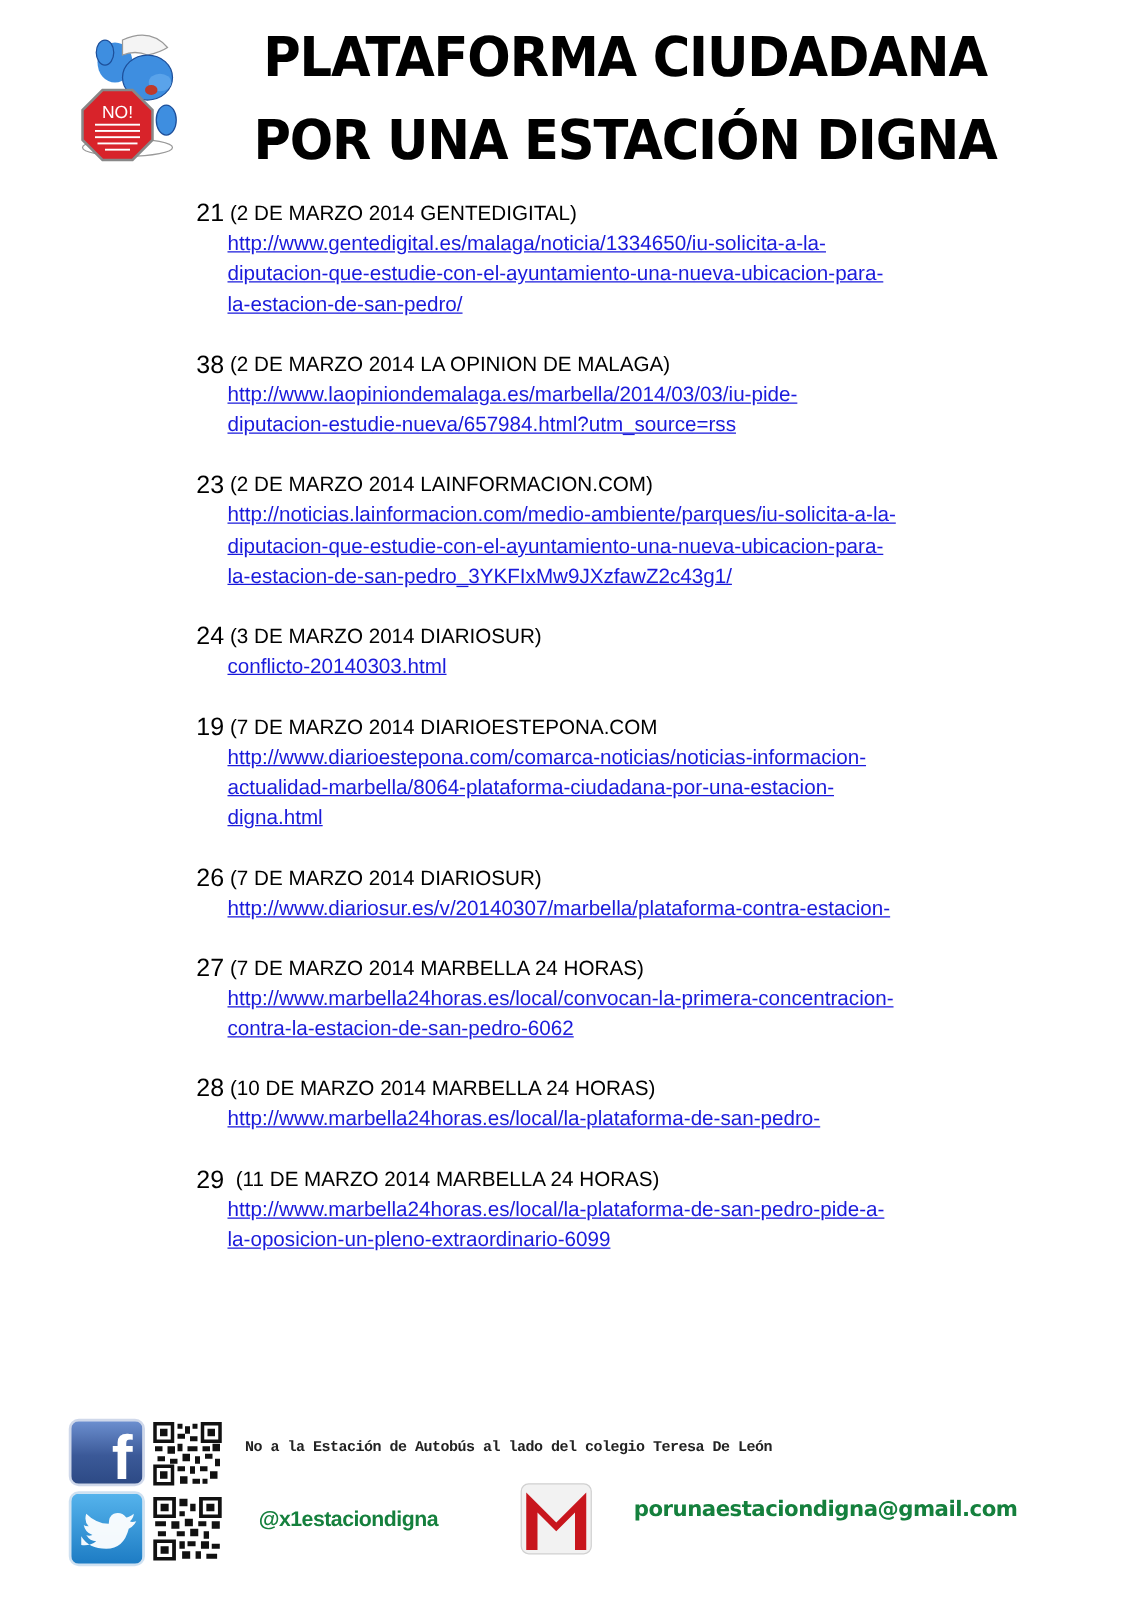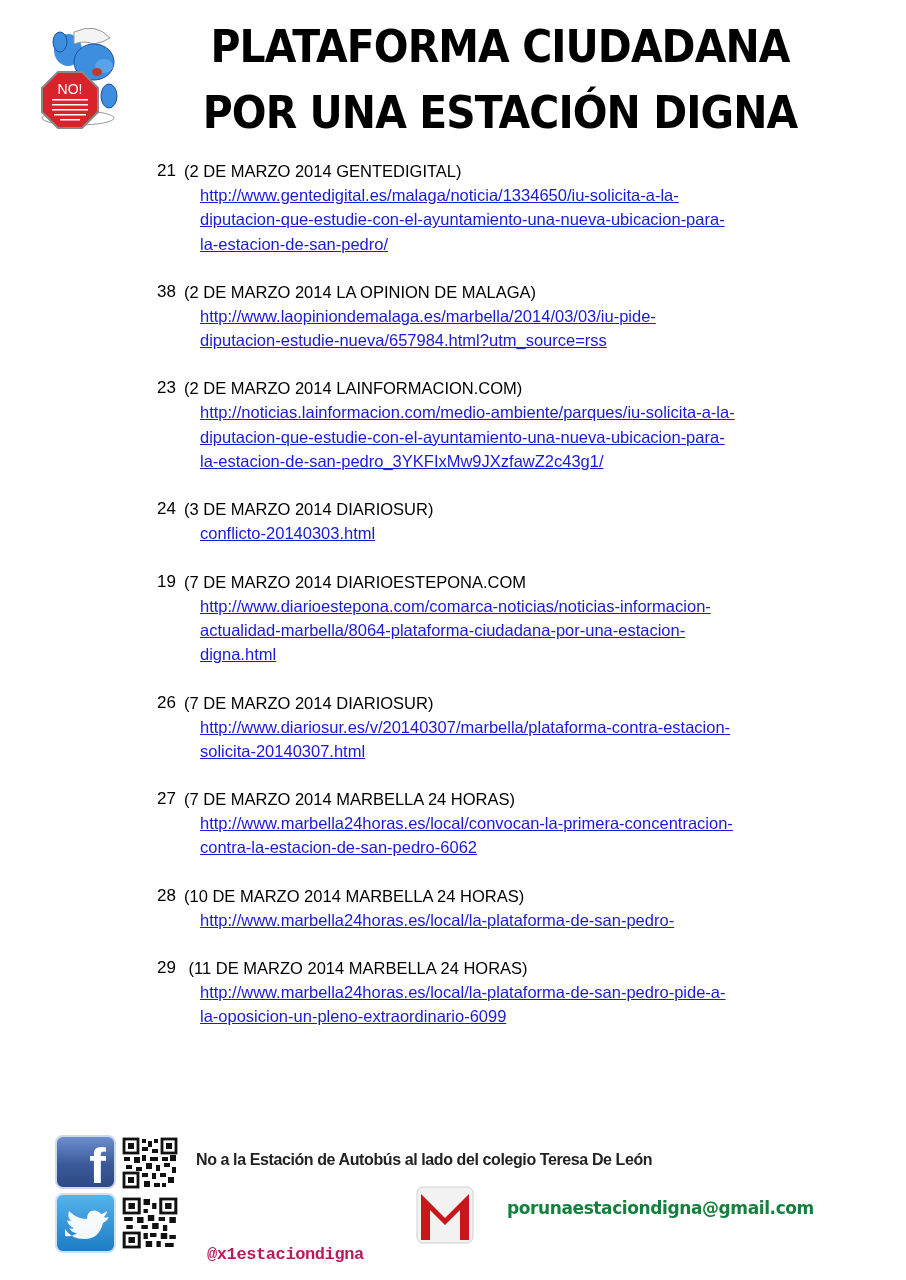--- a/index.html
+++ b/index.html
@@ -1,34 +1,34 @@
 <!DOCTYPE html>
 <html><head>
   <meta charset="utf-8">
   <style>
     html, body { margin: 0; padding: 0; background: #ffffff; }
     body { width: 906px; height: 1280px; position: relative; overflow: hidden; font-family: "Liberation Sans", sans-serif; color: #000; }
-    .logo { position: absolute; left: 34px; top: 22px; width: 88px; height: 108px; }
+    .logo { position: absolute; left: 58px; top: 22px; width: 88px; height: 108px; }
     .title { position: absolute; left: 150px; top: 14px; width: 700px; text-align: center; font-family: "DejaVu Sans", sans-serif; font-weight: bold; font-size: 44px; line-height: 66px; letter-spacing: -1px; transform: scaleX(0.93); transform-origin: center top; }
     .title div { white-space: nowrap; }
     .entries { position: absolute; left: 157px; top: 159px; width: 660px; }
     .entry { position: relative; margin-bottom: 24px; }
-    .entry .num { position: absolute; left: 0; top: 0; font-size: 17px; line-height: 24px; }
+    .entry .num { position: absolute; left: 0; top: 0; font-size: 20px; line-height: 24px; }
     .entry .head { margin-left: 27px; font-size: 16.5px; line-height: 24px; white-space: nowrap; }
-    .entry .url { margin-left: 43px; font-size: 16.5px; line-height: 24.3px; color: #1a1adb; text-decoration: underline; display: block; }
+    .entry .url { margin-left: 25px; font-size: 16.5px; line-height: 24.3px; color: #1a1adb; text-decoration: underline; display: block; }
     .entry .url span { display: block; white-space: nowrap; }
     .footer-icons { position: absolute; left: 55px; top: 1135px; }
     .fb { position: absolute; left: 0; top: 0; width: 61px; height: 54px; border-radius: 8px; background: linear-gradient(#6c8fcf, #3b5998 55%, #2d4a85); border: 2px solid #cfd8ea; box-sizing: border-box; }
     .fb span { position: absolute; right: 8px; bottom: -4px; color: #fff; font-family: "Liberation Sans", sans-serif; font-weight: bold; font-size: 50px; line-height: 50px; }
     .tw { position: absolute; left: 0; top: 58px; width: 61px; height: 60px; border-radius: 8px; background: linear-gradient(#55b3ec, #1d7cc4); border: 2px solid #cfe1f1; box-sizing: border-box; }
     .qr { position: absolute; width: 56px; height: 52px; background-color: #fff; }
     .qr1 { left: 67px; top: 2px; }
     .qr2 { left: 67px; top: 62px; }
-    .tagline { position: absolute; left: 196px; top: 1151px; font-family: Liberation Sans, sans-serif; font-weight: bold; font-size: 16px; color: #222; white-space: nowrap; letter-spacing: -0.4px; }
-    .handle { position: absolute; left: 207px; top: 1245px; font-family: Liberation Mono, monospace; font-weight: bold; font-size: 17px; color: #be185d; white-space: nowrap; letter-spacing: -0.4px; }
+    .tagline { position: absolute; left: 196px; top: 1151px; font-family: Liberation Mono, monospace; font-weight: bold; font-size: 12px; color: #222; white-space: nowrap; letter-spacing: -0.4px; }
+    .handle { position: absolute; left: 207px; top: 1206px; font-family: Liberation Sans, sans-serif; font-weight: bold; font-size: 17px; color: #15803d; white-space: nowrap; letter-spacing: -0.4px; }
     .gmail { position: absolute; left: 416px; top: 1186px; width: 58px; height: 58px; }
     .email { position: absolute; left: 507px; top: 1198px; font-family: "DejaVu Sans", sans-serif; font-weight: bold; font-size: 17px; color: #15803d; white-space: nowrap; letter-spacing: -0.4px; }
   </style>
 </head>
 <body>
 
 <div class="logo">
   <svg width="88" height="108" viewBox="0 0 88 108">
     <ellipse cx="34" cy="28" rx="14" ry="16" fill="#3e8ee0"></ellipse>
     <ellipse cx="26" cy="20" rx="7" ry="10" fill="#3e8ee0" stroke="#1d4f9a" stroke-width="1"></ellipse>
@@ -94,21 +94,20 @@
       <span>http://www.diarioestepona.com/comarca-noticias/noticias-informacion-</span>
       <span>actualidad-marbella/8064-plataforma-ciudadana-por-una-estacion-</span>
       <span>digna.html</span>
     </a>
   </div>
   <div class="entry">
     <span class="num">26</span>
     <div class="head">(7 DE MARZO 2014 DIARIOSUR)</div>
     <a class="url">
       <span>http://www.diariosur.es/v/20140307/marbella/plataforma-contra-estacion-</span>
-      <span>solicita-20140307.html</span>
     </a>
   </div>
   <div class="entry">
     <span class="num">27</span>
     <div class="head">(7 DE MARZO 2014 MARBELLA 24 HORAS)</div>
     <a class="url">
       <span>http://www.marbella24horas.es/local/convocan-la-primera-concentracion-</span>
       <span>contra-la-estacion-de-san-pedro-6062</span>
     </a>
   </div>

